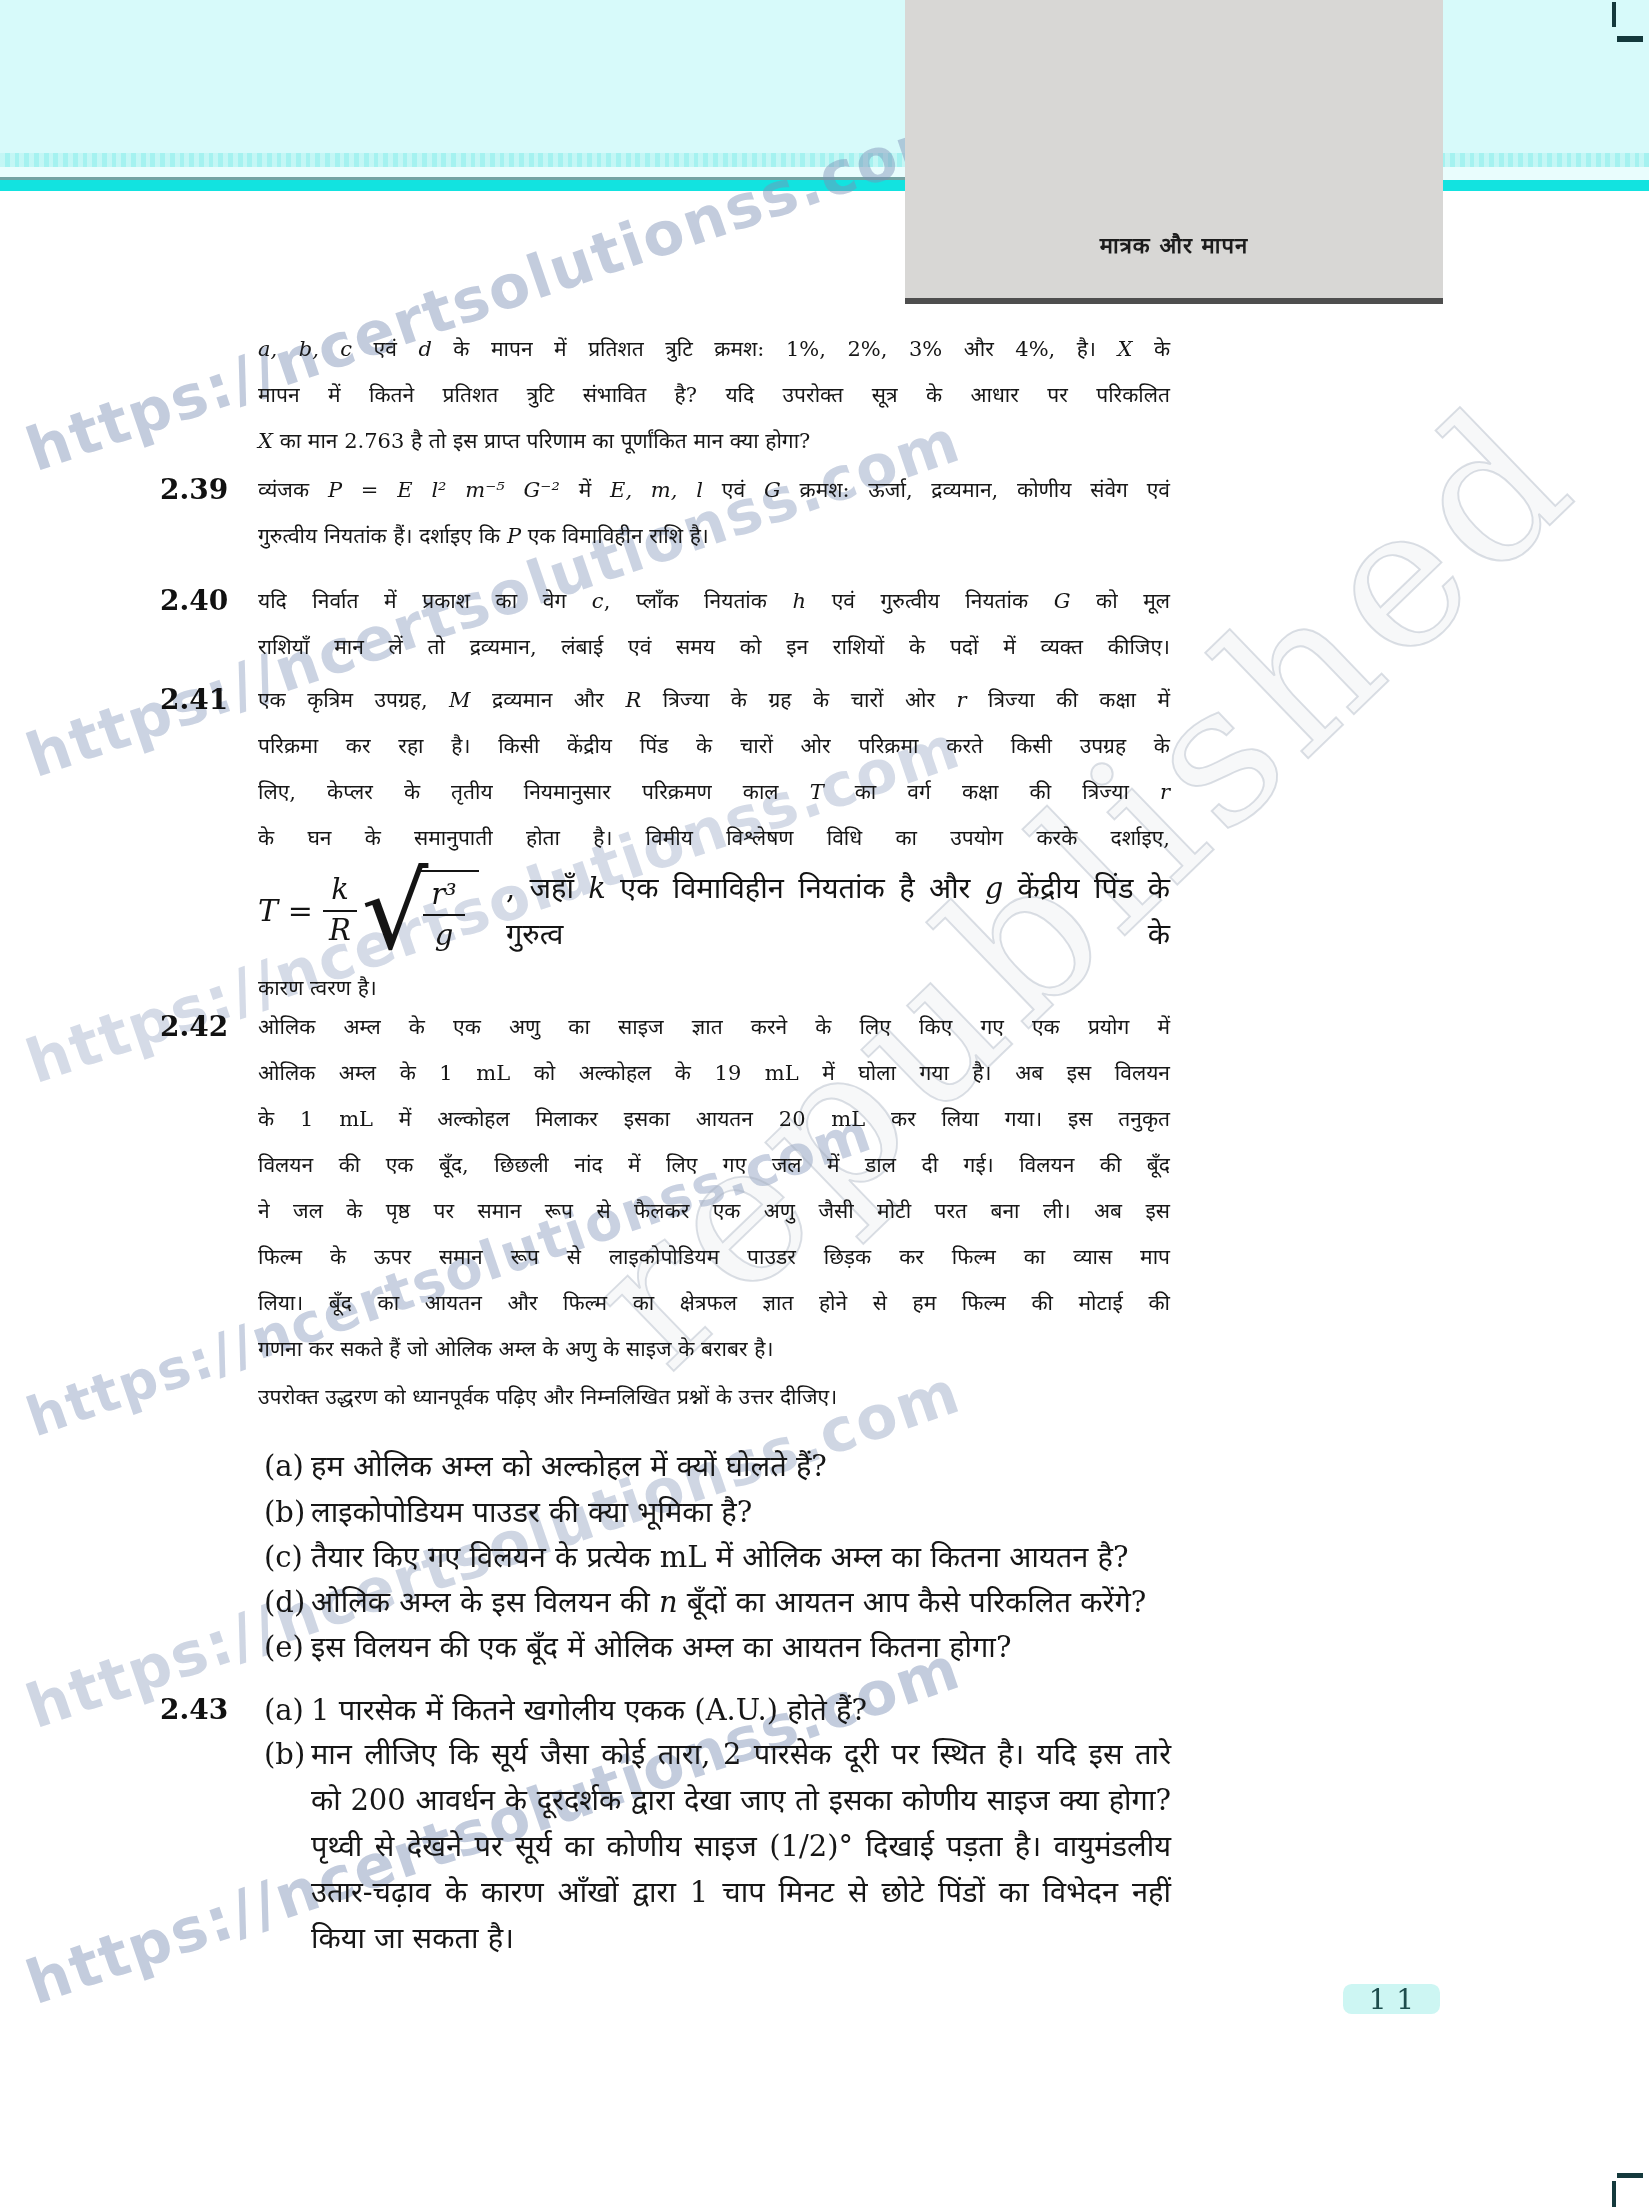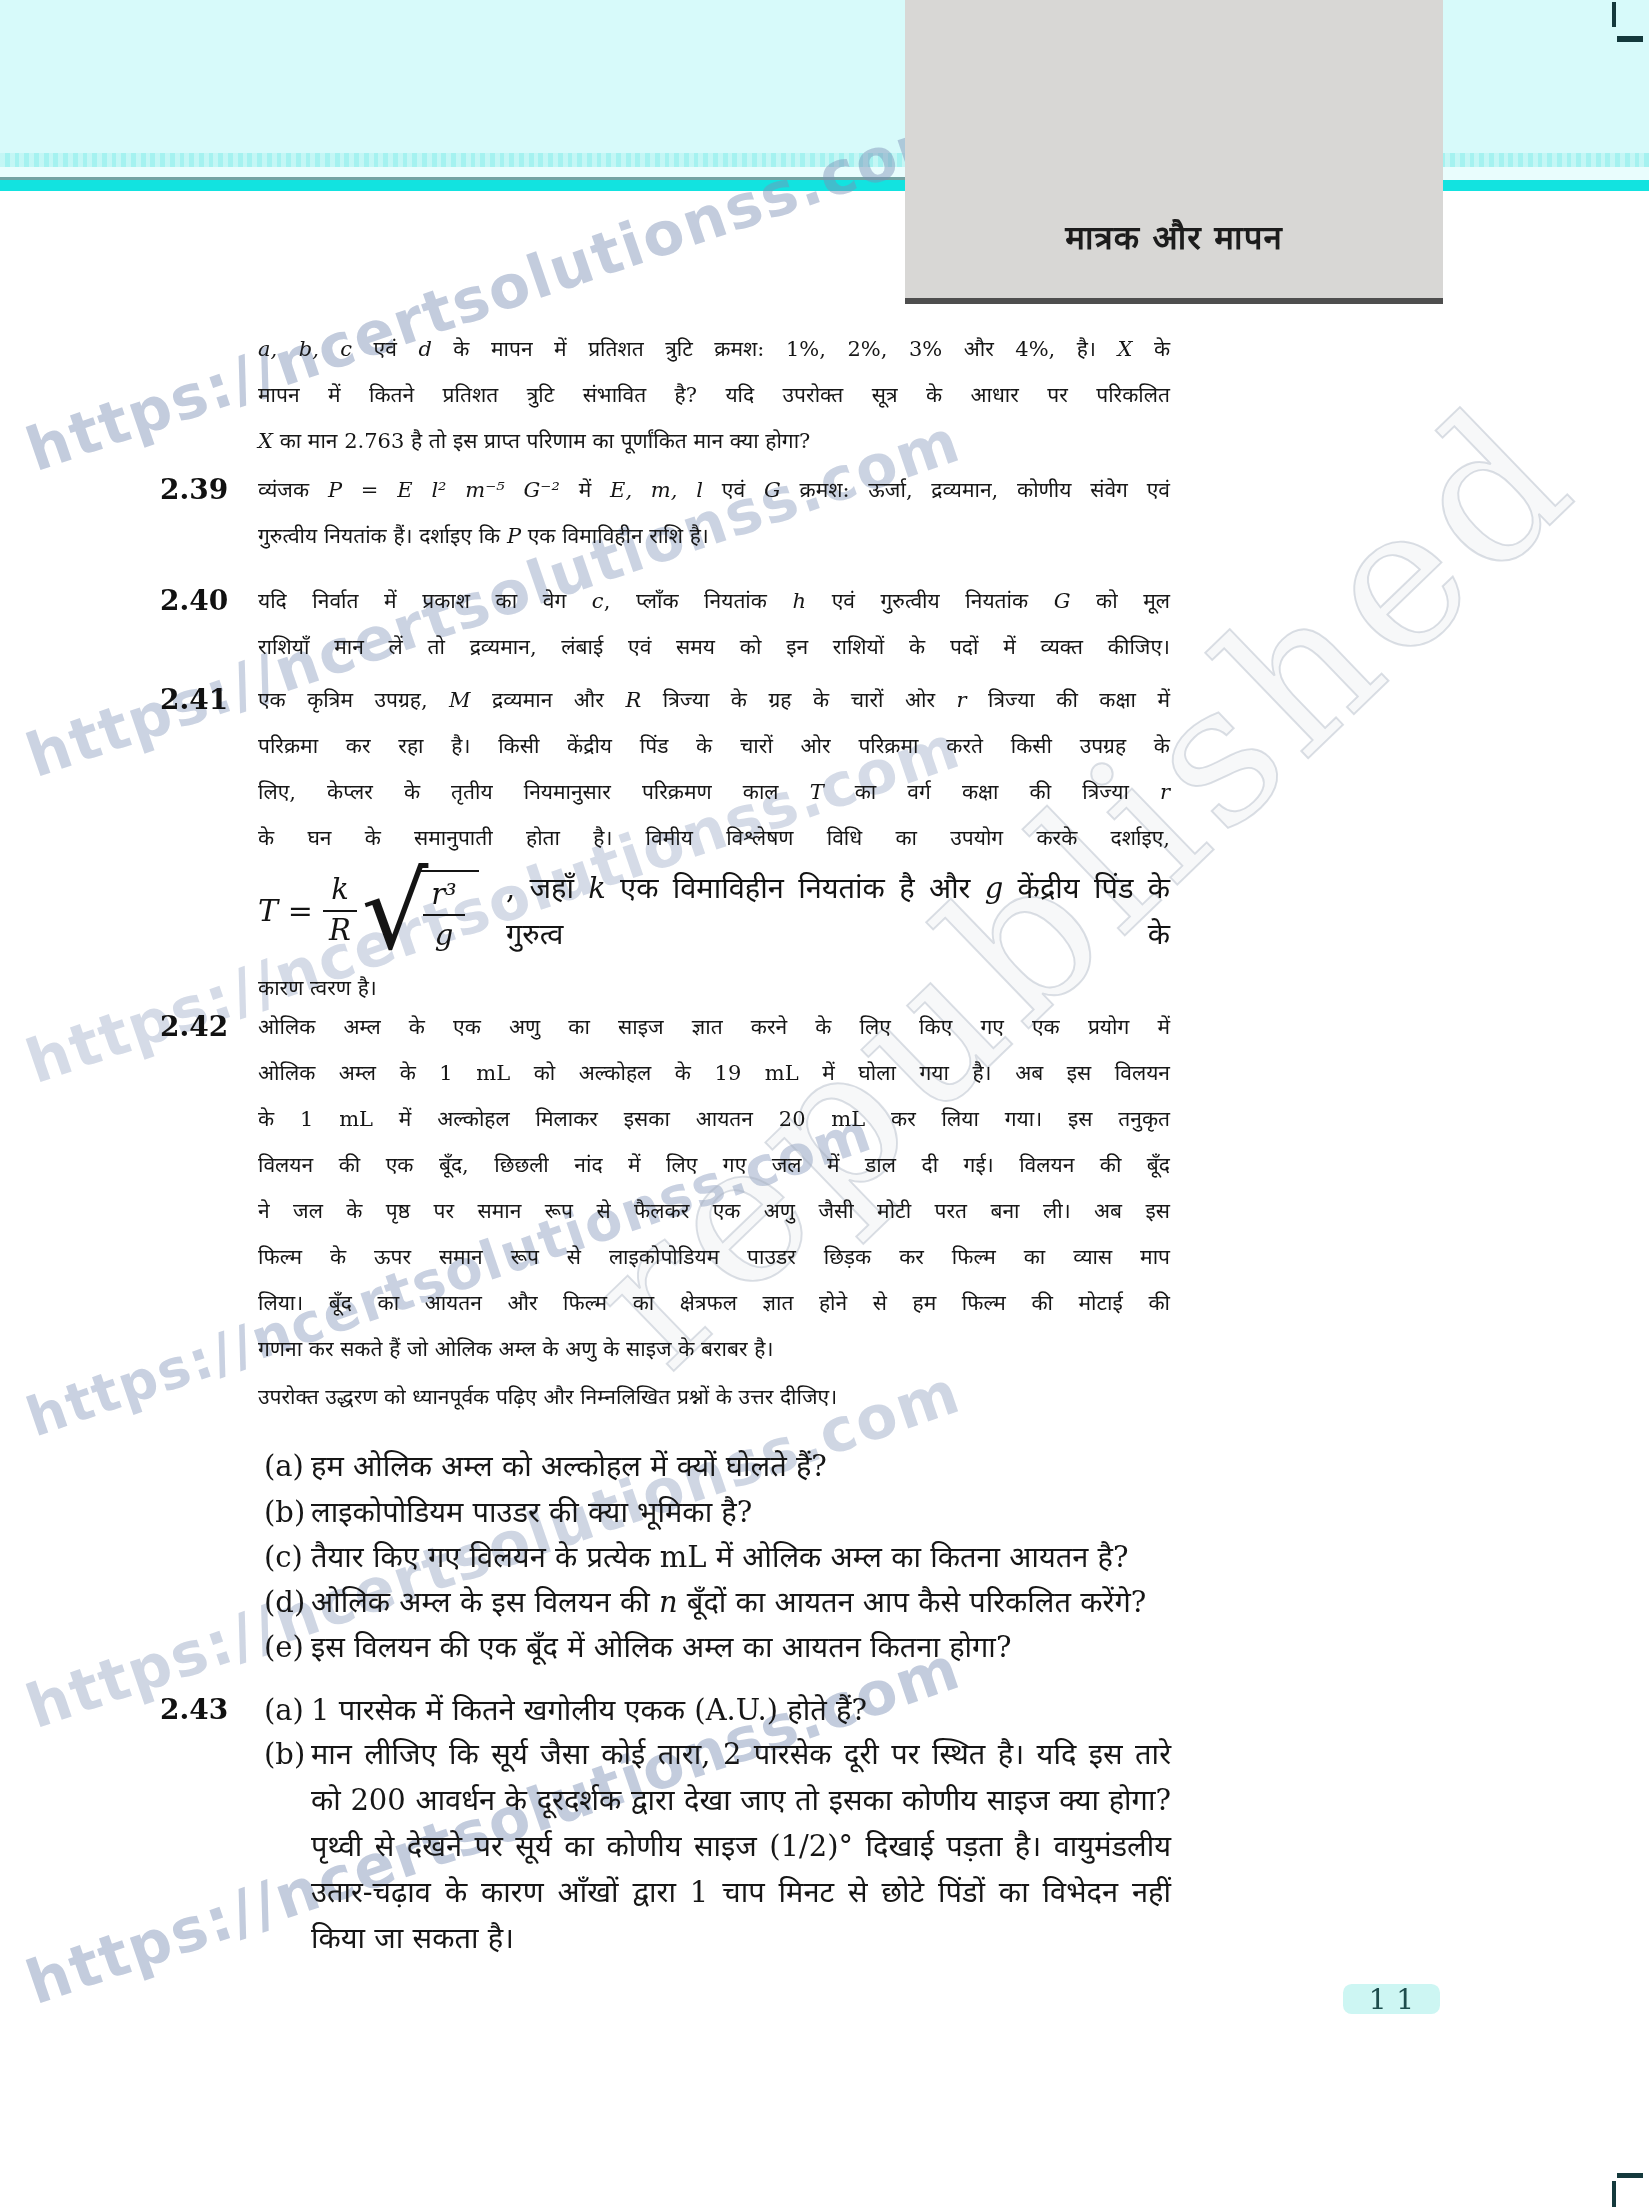--- a/index.html
+++ b/index.html
@@ -15,21 +15,21 @@
   .band-lite{position:absolute;left:0;top:167px;width:1650px;height:12.6px;background:#e9fdfd;}
   .band-darkline{position:absolute;left:0;top:177px;width:905px;height:3.9px;background:rgba(20,90,90,.55);}
   .band-stripe{position:absolute;left:0;top:180px;width:1650px;height:10.7px;background:#12e3e0;}
   
   .header-box{
     position:absolute;left:905px;top:0;width:538px;height:304px;
     background:#d8d7d5;border-bottom:6.8px solid #4e4e4e;box-sizing:border-box;
     display:flex;align-items:flex-end;justify-content:center;
   }
   .header-title{
-    padding-bottom:39px;font-size:33px;font-weight:600;color:#1c1c1c;letter-spacing:1px;
+    padding-bottom:39px;font-size:22px;font-weight:600;color:#1c1c1c;letter-spacing:1px;
   }
   
   .mark{position:absolute;background:#14393c;}
   .mark-tr-v{left:1612px;top:1.9px;width:3.9px;height:25px;}
   .mark-tr-h{left:1617px;top:36px;width:26px;height:5.8px;}
   .mark-br-h{left:1617px;top:2173px;width:26px;height:4.9px;}
   .mark-br-v{left:1612px;top:2181px;width:3.9px;height:26px;}
   
   .wm{
     position:absolute;left:29px;white-space:nowrap;

